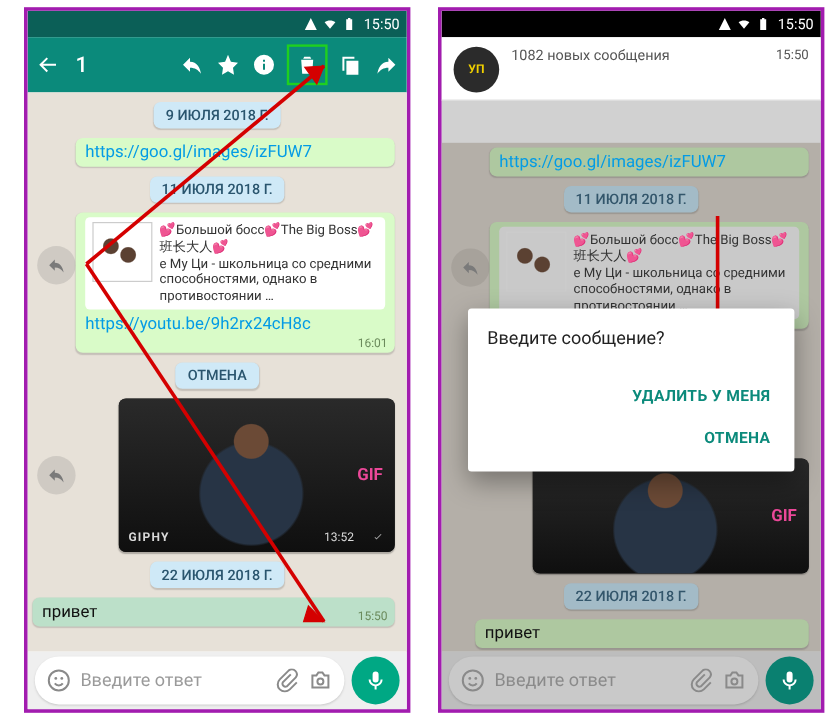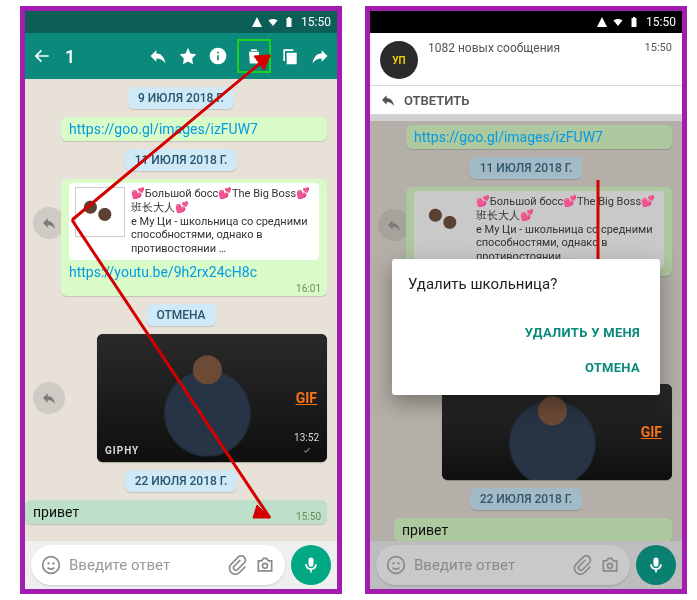--- a/index.html
+++ b/index.html
@@ -1,18 +1,18 @@
 <!DOCTYPE html>
 <html><head>
 <meta charset="utf-8">
 <style>
   html, body { margin:0; padding:0; font-family: Roboto, "Helvetica Neue", Arial, sans-serif; }
   body { width:697px; height:600px; background:#fff; position:relative; }
 
-  .phone { position:absolute; top:6px; width:322px; height:588px; border:5px solid #a21caf; box-sizing:border-box; overflow:hidden; }
+  .phone { position:absolute; top:6px; width:322px; height:588px; border:3px solid #a21caf; box-sizing:border-box; overflow:hidden; }
   .phone.left  { left:20px; }
   .phone.right { left:365px; }
 
   
   .statusbar { height:22px; background:#0b5f57; color:#fff; display:flex; justify-content:flex-end; align-items:center; font-size:12px; padding:0 6px 0 0; gap:6px; }
   .phone.right .statusbar { background:#000; }
   .bar-icons { display:flex; gap:4px; align-items:center; }
   .bar-icons svg { width:12px; height:12px; fill:#fff; }
 
   
@@ -47,23 +47,23 @@
   .card { background:#fff; border-radius:4px; padding:4px 6px; display:flex; gap:6px; margin-bottom:4px; }
   .card .thumb { width:48px; height:48px; background:linear-gradient(135deg,#d8c7b6,#b9a487); border:1px solid #ccc; flex:0 0 auto; background-image:radial-gradient(circle at 30% 40%, #5b4132 0 6px, transparent 7px),radial-gradient(circle at 60% 55%, #5b4132 0 6px, transparent 7px); }
   .card .ctxt { font-size:11px; line-height:1.25; color:#333; }
   .card .ctxt .domain { color:#777; }
 
   .gifcard { margin:6px 10px 6px auto; width:230px; height:128px; background:#111; border-radius:6px; position:relative; overflow:hidden; box-shadow:0 1px 1px rgba(0,0,0,0.25); }
   .gifcard::before { content:""; position:absolute; inset:0; background:
      radial-gradient(circle at 48% 28%, #6b4a36 0 14px, transparent 15px),
      radial-gradient(circle at 48% 62%, #273445 0 42px, transparent 44px),
      linear-gradient(#2a2a2a,#0f0f0f); }
-  .gifcard .tag { position:absolute; right:10px; top:50%; transform:translateY(-50%); color:#f97316; font-weight:700; font-size:14px;text-decoration:underline; }
+  .gifcard .tag { position:absolute; right:10px; top:50%; transform:translateY(-50%); color:#ec4899; font-weight:700; font-size:14px; }
   .gifcard .brand { position:absolute; left:8px; bottom:6px; color:#d9d9d9; font-size:10px; letter-spacing:1px; font-weight:700; }
-  .gifcard .gtime { position:absolute; right:8px; bottom:6px; color:#d9d9d9; font-size:10px; display:flex; align-items:center; gap:3px;flex-direction:column;}
+  .gifcard .gtime { position:absolute; right:8px; bottom:6px; color:#d9d9d9; font-size:10px; display:flex; align-items:center; gap:14px;}
   .gifcard .gtime svg { width:12px; height:10px; fill:#a9a9a9;}
 
   .fwd-circle { width:32px; height:32px; border-radius:50%; background:#cfcac3; display:flex; align-items:center; justify-content:center; position:absolute; left:8px; }
   .fwd-circle svg { width:16px; height:16px; fill:#7a7a7a; transform:scaleX(-1);}
 
   
   .inputbar { position:absolute; bottom:0; left:0; right:0; height:48px; background:#efefef; display:flex; align-items:center; padding:4px 6px; gap:6px; box-sizing:border-box;}
   .inputwrap { flex:1 1 auto; height:40px; background:#fff; border-radius:20px; display:flex; align-items:center; padding:0 10px; gap:8px; box-shadow:0 1px 2px rgba(0,0,0,0.15);}
   .inputwrap svg { width:20px; height:20px; fill:#8a8a8a; }
   .inputwrap .ph { color:#9a9a9a; font-size:15px; flex:1; }
@@ -240,26 +240,20 @@
 
   <div class="scrim-fill"></div>
 
   <div class="headerR" style="position:relative; z-index:2;">
     <div class="avatar">УП</div>
     <div>
       <div class="sub">1082 новых сообщения</div>
     </div>
     <span class="time">15:50</span>
   </div>
-  <div class="reply-row" style="position:relative; z-index:2;">
-    <svg viewBox="0 0 24 24">
-        <path d="M10 9V5l-7 7 7 7v-4c5 0 8 2 11 6-1-6-4-12-11-12z"></path>
-      </svg>
-    <span>ОТВЕТИТЬ</span>
-  </div>
 
   <div class="chat">
     <div class="msg small" style="background:#aec8a0;"><span>https://goo.gl/images/izFUW7</span></div>
     <span class="date-chip">11 ИЮЛЯ 2018 Г.</span>
     <div style="position:relative;">
       <div class="fwd-circle" style="top:22px; background:#a7a29b;">
           <svg viewBox="0 0 24 24">
             <path d="M14 5v4c-7 0-10 6-11 12 3-4 6-6 11-6v4l7-7z"></path>
           </svg>
         </div>
@@ -280,21 +274,21 @@
       </div>
     </div>
 
     <span class="date-chip">22 ИЮЛЯ 2018 Г.</span>
     <div class="msg text" style="background:#aec8a0; padding-right:20px;">
       <span>привет</span>
     </div>
   </div>
 
   <div class="dialog" style="z-index:3;">
-    <div class="dtitle">Удалить школьница?</div>
+    <div class="dtitle">Введите сообщение?</div>
     <span class="dbtn">УДАЛИТЬ У МЕНЯ</span>
     <span class="dbtn">ОТМЕНА</span>
   </div>
 
   <div class="inputbar">
     <div class="inputwrap">
       <svg viewBox="0 0 24 24">
           <circle cx="12" cy="12" r="10" fill="none" stroke="#8a8a8a" stroke-width="2"></circle>
           <circle cx="9" cy="10" r="1.4"></circle>
           <circle cx="15" cy="10" r="1.4"></circle>

